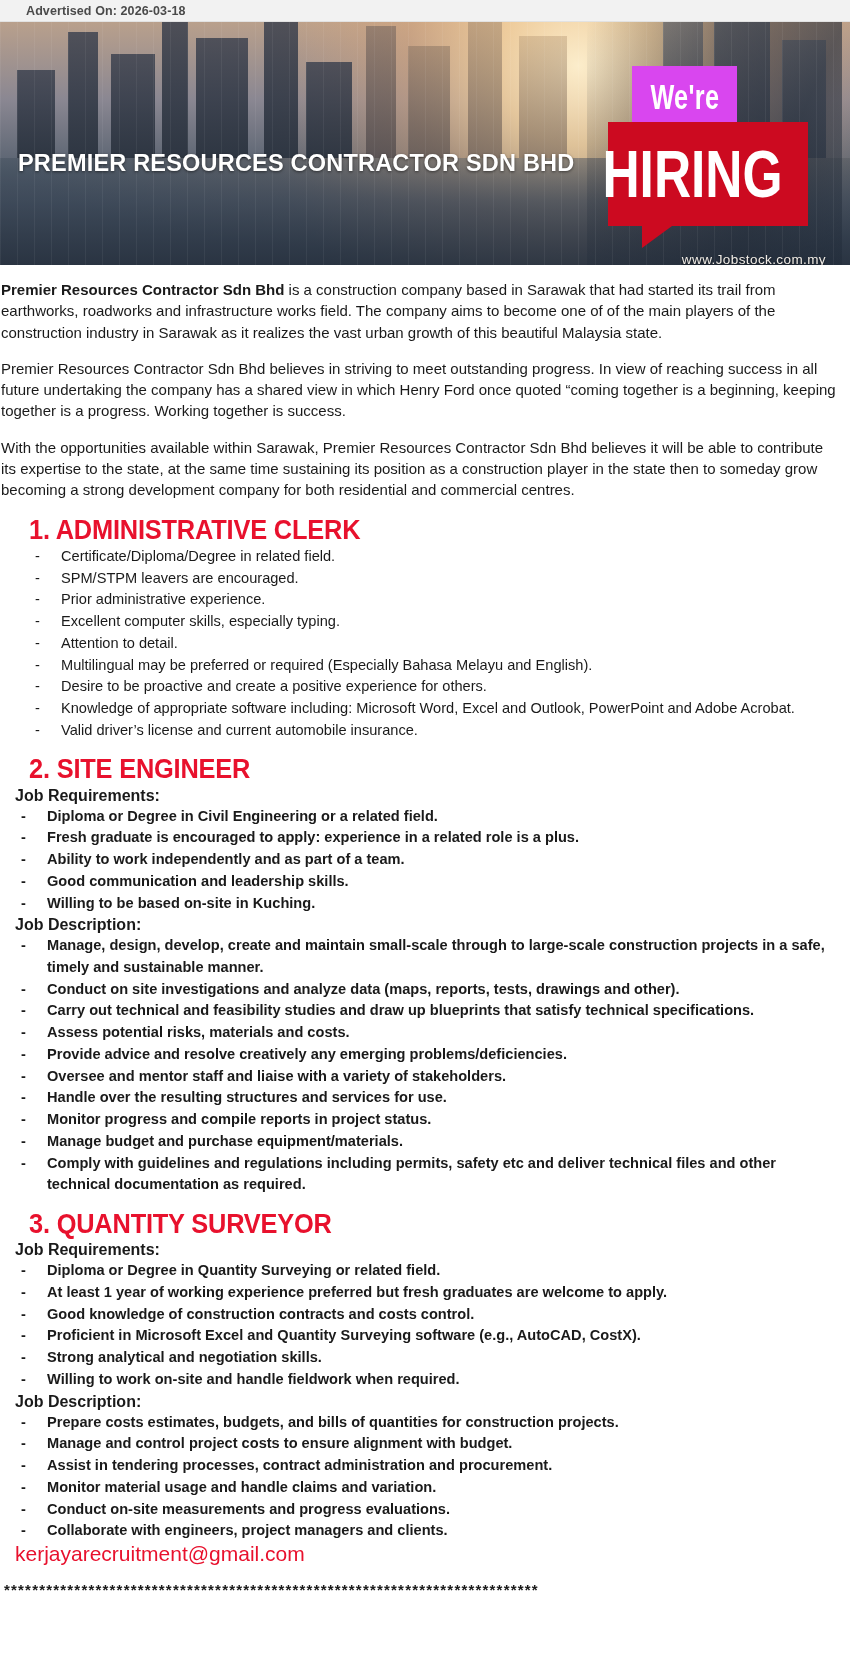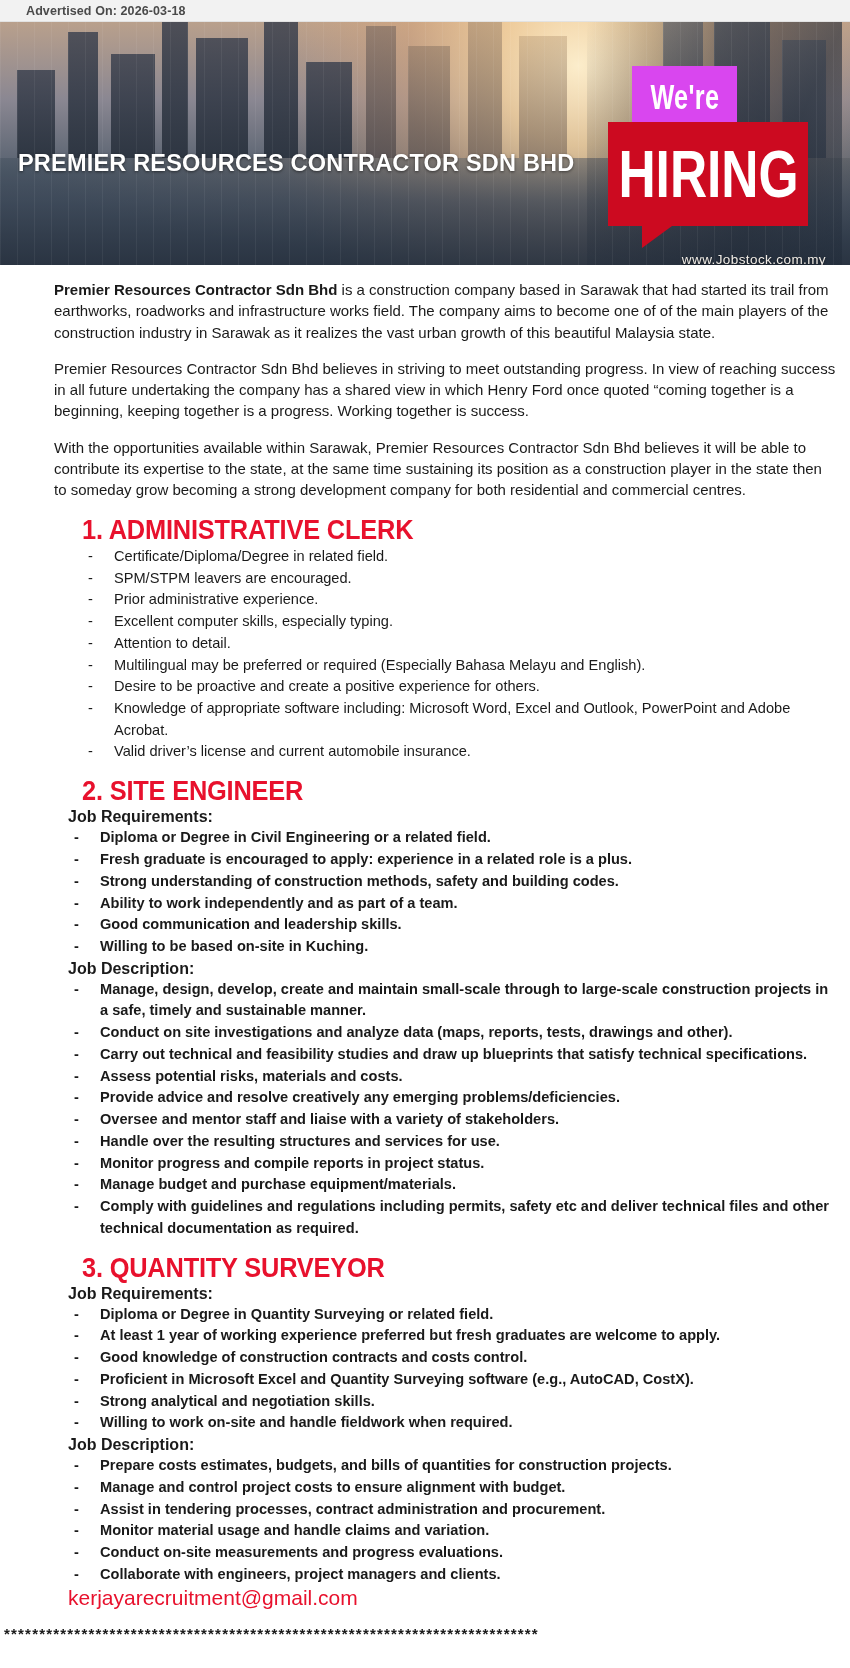--- a/index.html
+++ b/index.html
@@ -141,21 +141,21 @@
     letter-spacing: .5px;
   }
   .bubble-red {
     position: relative;
     width: 200px;
     height: 104px;
     background: #cc0a20;
     margin-top: -6px;
     display: flex;
     align-items: center;
-    justify-content: center;
+    justify-content: flex-end;
   }
   .bubble-red::after {
     content: "";
     position: absolute;
     left: 34px; bottom: -22px;
     border-left: 30px solid #cc0a20;
     border-bottom: 22px solid transparent;
   }
   .bubble-red span {
     font-size: 66px;
@@ -168,21 +168,21 @@
   .badge-url {
     margin-top: 26px;
     text-align: right;
     font-size: 13.5px;
     color: #f0ece6;
     letter-spacing: .4px;
     text-shadow: 0 1px 2px rgba(0,0,0,.6);
   }
 
   
-  .content { padding: 14px 14px 0 18px; margin-left: 36px; }
+  .content { padding: 14px 14px 0 1px; }
 
   p.intro {
     font-size: 15px;
     line-height: 1.42;
     margin-bottom: 15px;
     text-align: left;
   }
   p.intro b { font-weight: bold; }
 
   h2.job-title {
@@ -300,21 +300,20 @@
     <li>Desire to be proactive and create a positive experience for others.</li>
     <li>Knowledge of appropriate software including: Microsoft Word, Excel and Outlook, PowerPoint and Adobe Acrobat.</li>
     <li>Valid driver’s license and current automobile insurance.</li>
   </ul>
 
   <h2 class="job-title sec-2">2. SITE ENGINEER</h2>
   <h3 class="sub-head">Job Requirements:</h3>
   <ul class="bullets ind-2">
     <li>Diploma or Degree in Civil Engineering or a related field.</li>
     <li>Fresh graduate is encouraged to apply: experience in a related role is a plus.</li>
-    <li>Strong understanding of construction methods, safety and building codes.</li>
     <li>Ability to work independently and as part of a team.</li>
     <li>Good communication and leadership skills.</li>
     <li>Willing to be based on-site in Kuching.</li>
   </ul>
   <h3 class="sub-head">Job Description:</h3>
   <ul class="bullets ind-2">
     <li>Manage, design, develop, create and maintain small-scale through to large-scale construction projects in a safe, timely and sustainable manner.</li>
     <li>Conduct on site investigations and analyze data (maps, reports, tests, drawings and other).</li>
     <li>Carry out technical and feasibility studies and draw up blueprints that satisfy technical specifications.</li>
     <li>Assess potential risks, materials and costs.</li>

